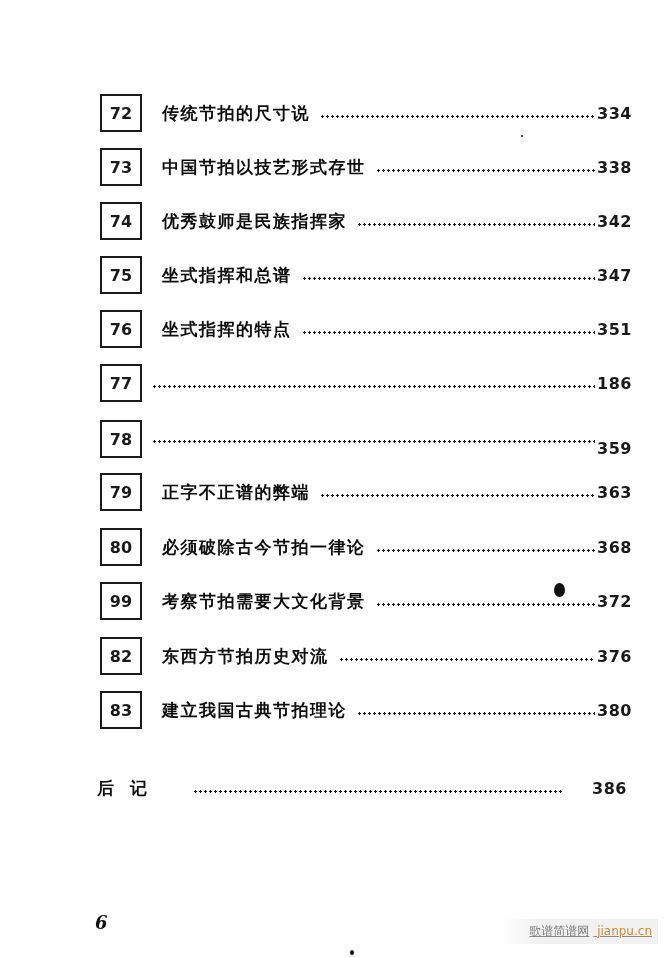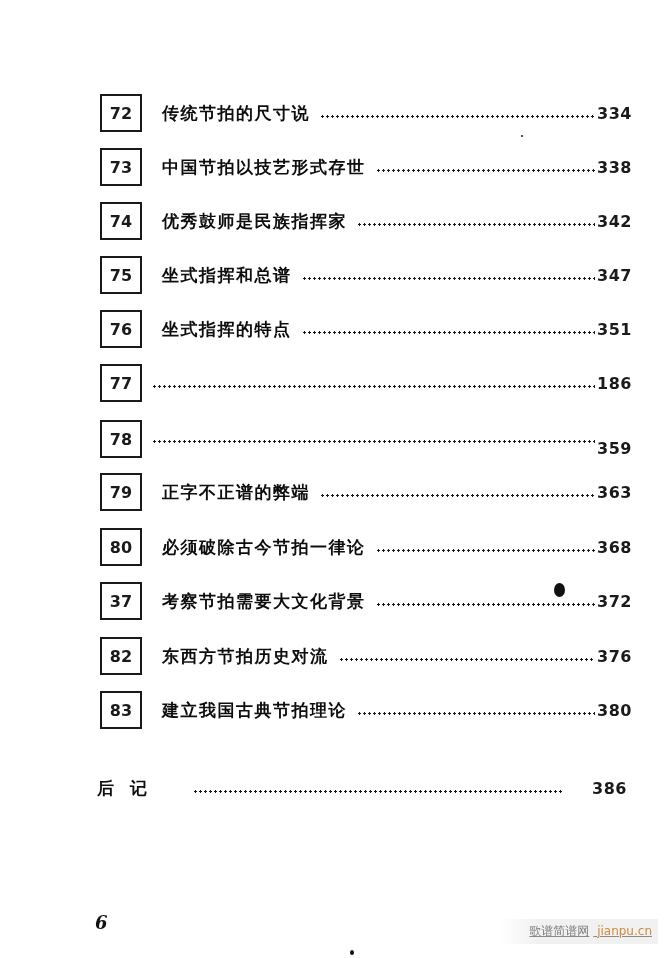--- a/index.html
+++ b/index.html
@@ -184,21 +184,21 @@
   </div>
 
   <div class="entry" style="top:527px;">
     <div class="num-box">80</div>
     <div class="title">必须破除古今节拍一律论</div>
     <div class="leader"></div>
     <div class="page">368</div>
   </div>
 
   <div class="entry" style="top:581px;">
-    <div class="num-box">37</div>
+    <div class="num-box">99</div>
     <div class="title">考察节拍需要大文化背景</div>
     <div class="leader"></div>
     <div class="page">372</div>
   </div>
 
   <div class="entry" style="top:636px;">
     <div class="num-box">82</div>
     <div class="title">东西方节拍历史对流</div>
     <div class="leader"></div>
     <div class="page">376</div>

